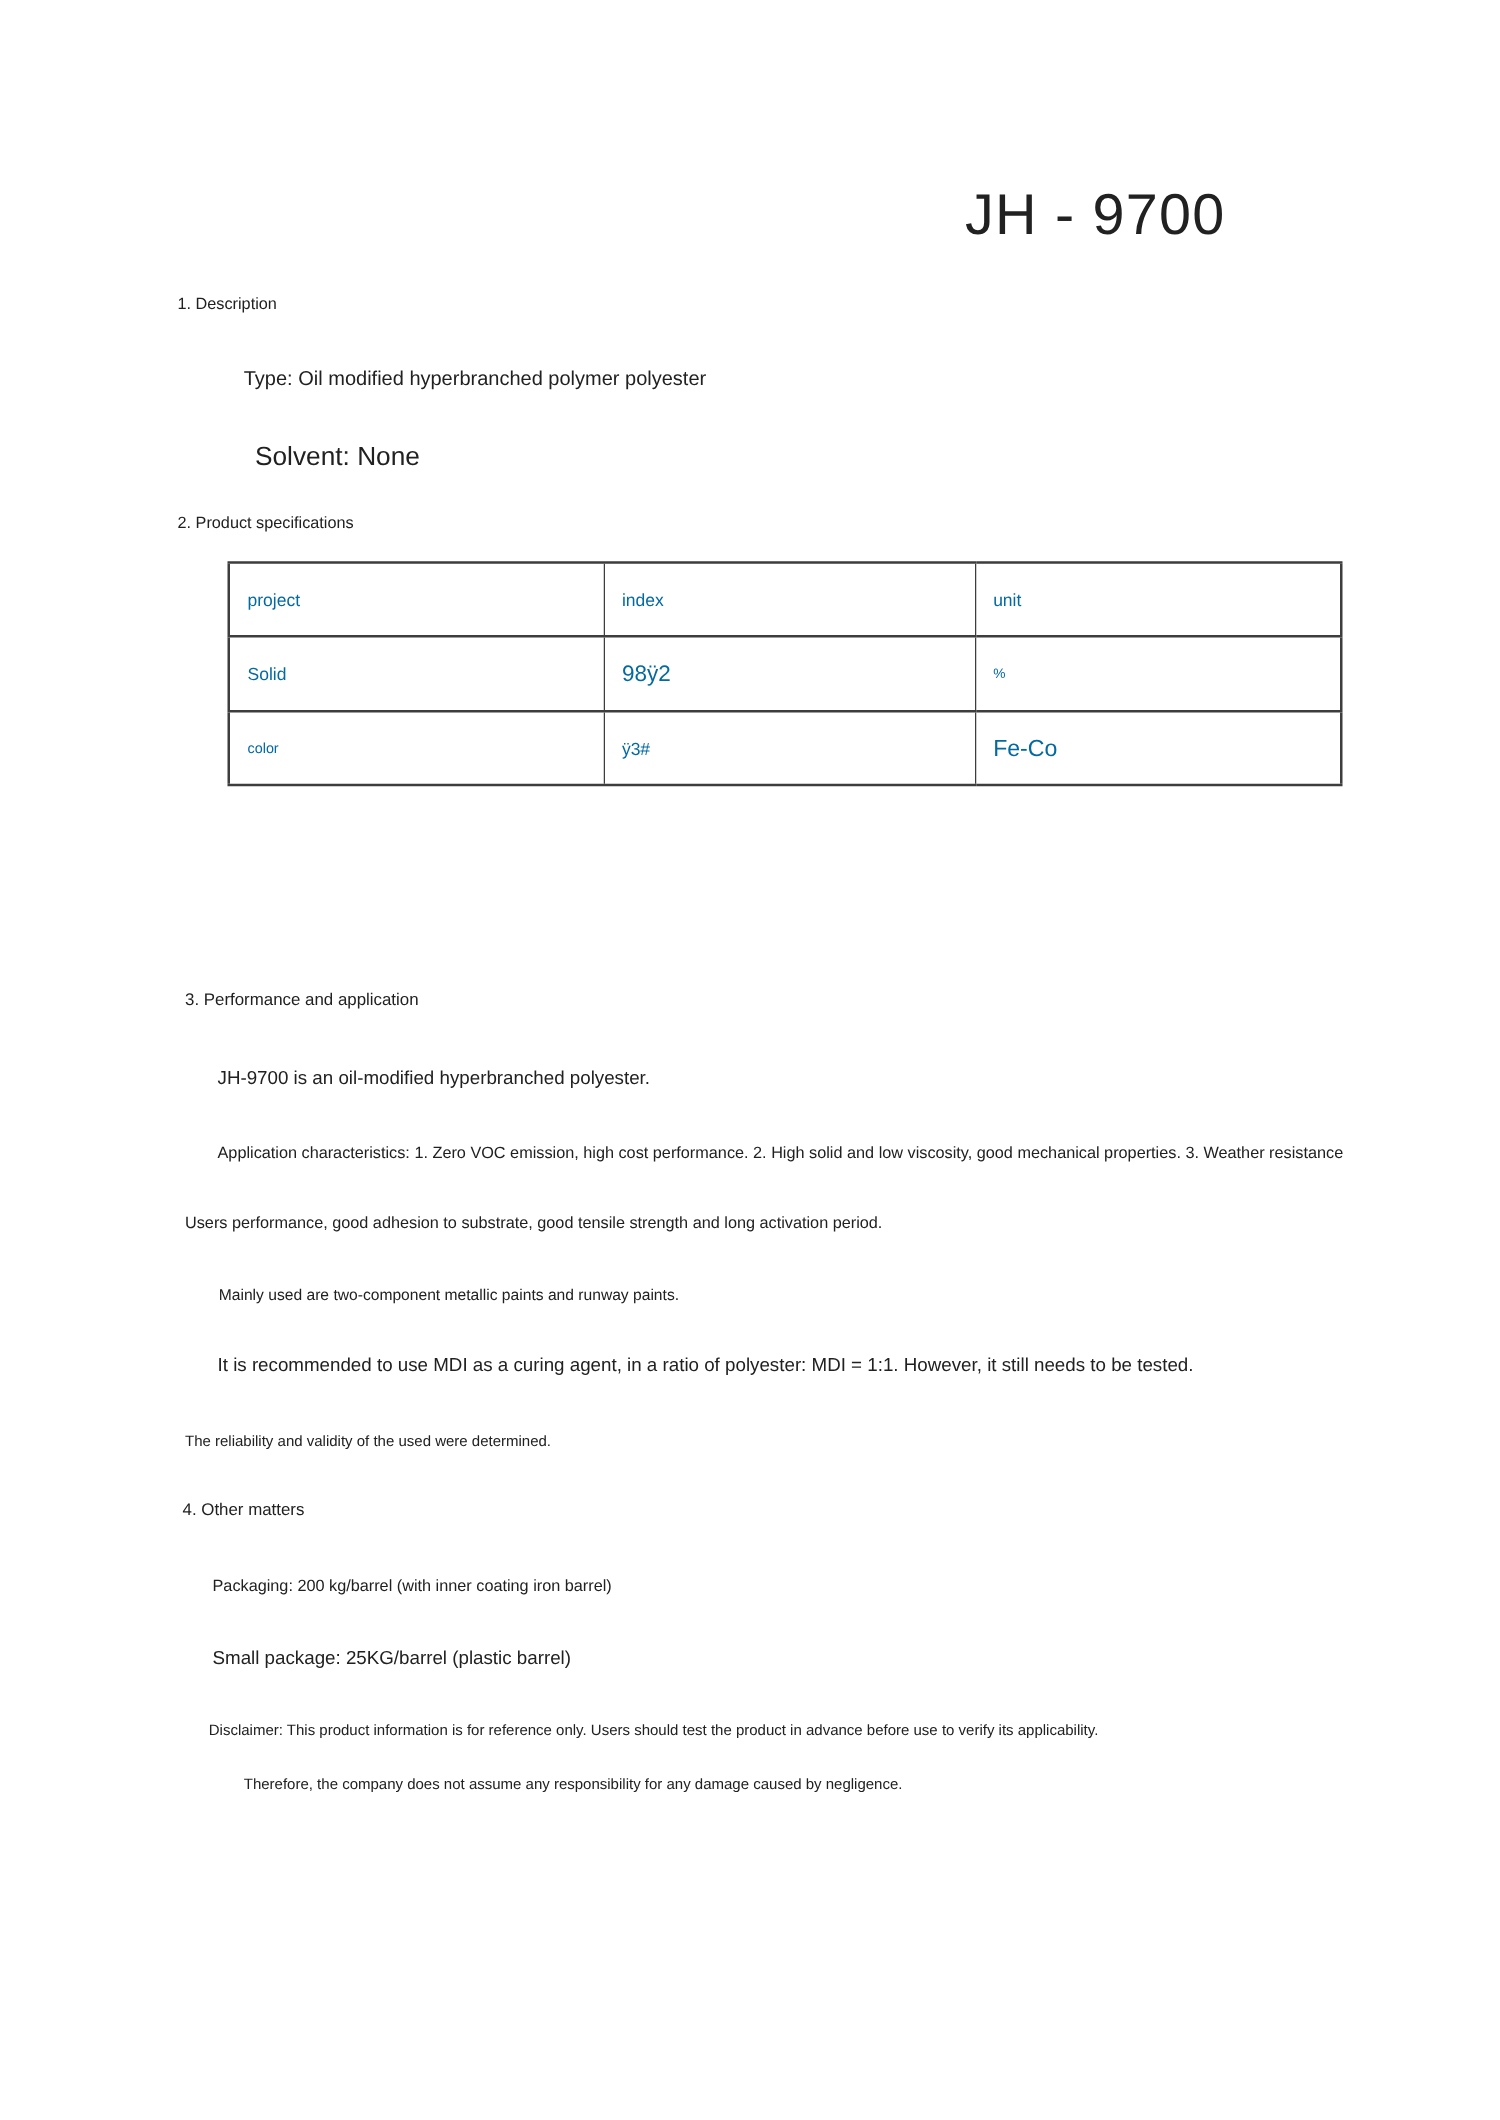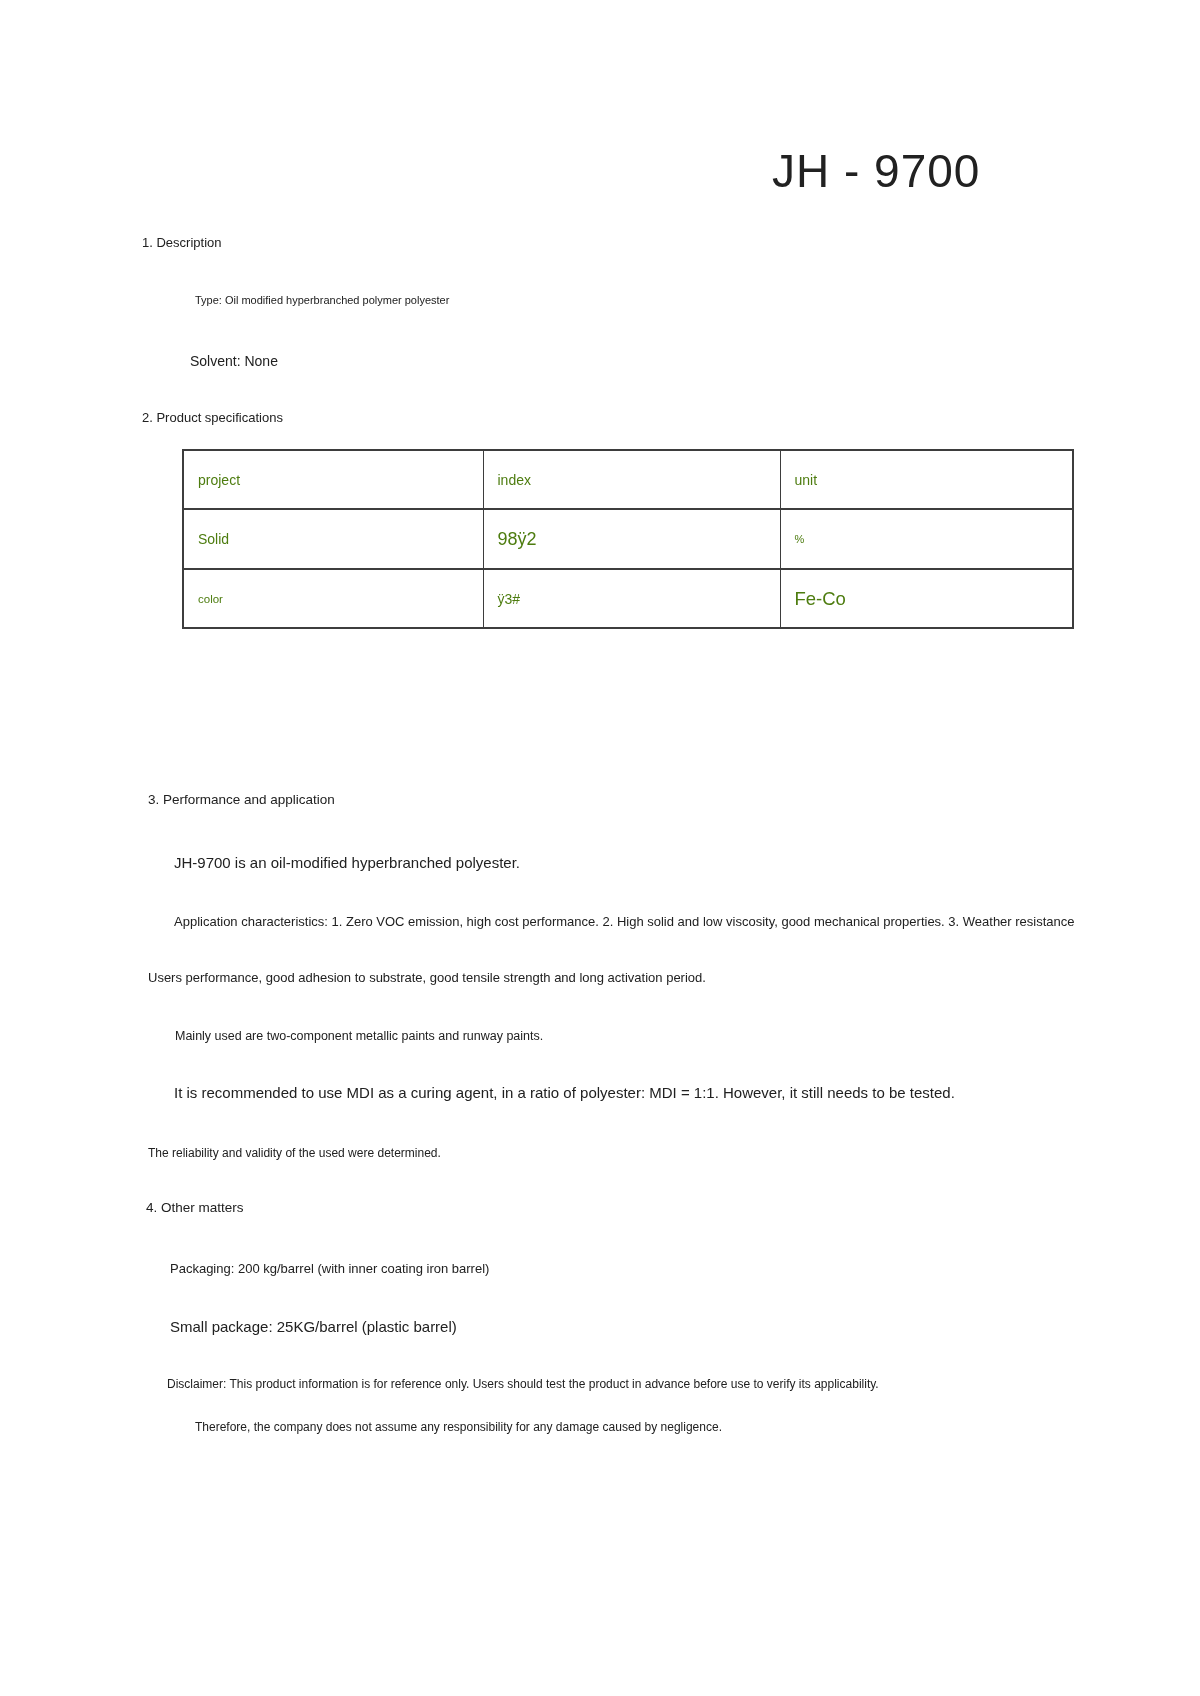--- a/index.html
+++ b/index.html
@@ -13,22 +13,22 @@
     width: 1200px;
     height: 1696px;
     background: #ffffff;
     overflow: hidden;
   }
   .abs { position: absolute; white-space: nowrap; line-height: 1.2; color: #212121; }
 
   .doc-title      { left: 748px;  top: 120px;  font-size: 46px; font-weight: 400; letter-spacing: 1px; }
 
   .sec1-heading   { left: 118px;  top: 211px;  font-size: 13px; }
-  .type-line      { left: 171px;  top: 270px;  font-size: 11px; }
-  .solvent-line   { left: 166px;  top: 329px;  font-size: 14px; }
+  .type-line      { left: 171px;  top: 270px;  font-size: 16px; }
+  .solvent-line   { left: 180px;  top: 329px;  font-size: 21px; }
   .sec2-heading   { left: 118px;  top: 386px;  font-size: 13px; }
 
   .sec3-heading   { left: 124px;  top: 768px;  font-size: 13.5px; }
   .perf-intro     { left: 150px;  top: 830px;  font-size: 15px; }
   .perf-char      { left: 150px;  top: 890px;  font-size: 13px; }
   .perf-cont      { left: 124px;  top: 946px;  font-size: 13px; }
   .perf-usage     { left: 151px;  top: 1005px; font-size: 12.5px; }
   .perf-rec       { left: 150px;  top: 1060px; font-size: 15px; }
   .perf-rel       { left: 124px;  top: 1122px; font-size: 12px; }
 
@@ -47,21 +47,21 @@
   }
   .spec-table th, .spec-table td {
     border: 1px solid #3d3d3d;
     border-top-width: 2px;
     border-bottom-width: 2px;
     padding: 0 6px 0 14px;
     text-align: left;
     vertical-align: middle;
     font-weight: 400;
     font-size: 14px;
-    color: #4d7c0f;
+    color: #0369a1;
     overflow: hidden;
   }
   .spec-table { border: 2px solid #3d3d3d; }
   .spec-table thead tr    { height: 59px; }
   .spec-table tbody tr:nth-child(1) { height: 60px; }
   .spec-table tbody tr:nth-child(2) { height: 59px; }
   .spec-table tbody tr:nth-child(3) { height: 70px; }
   .spec-table tbody tr:nth-child(4) { height: 57px; }
 
   

